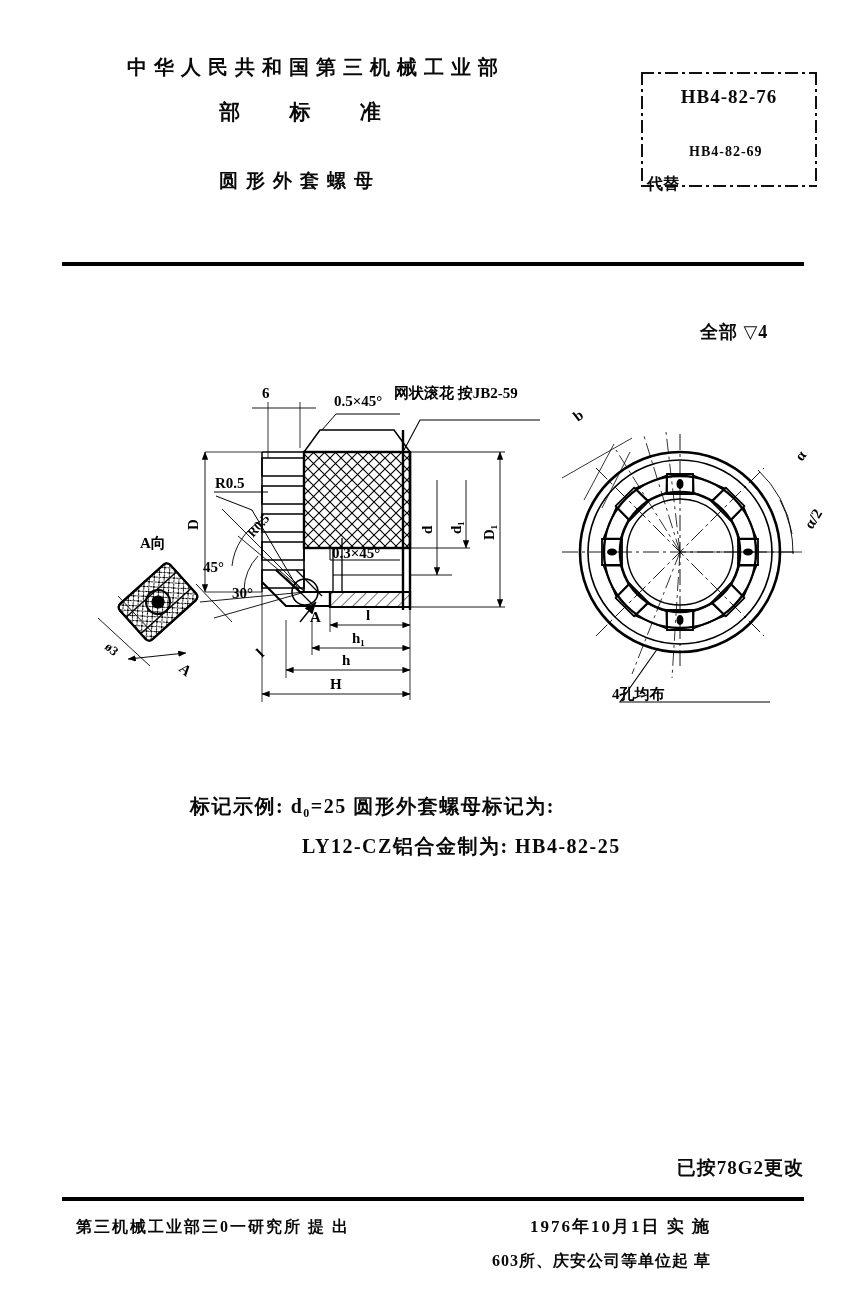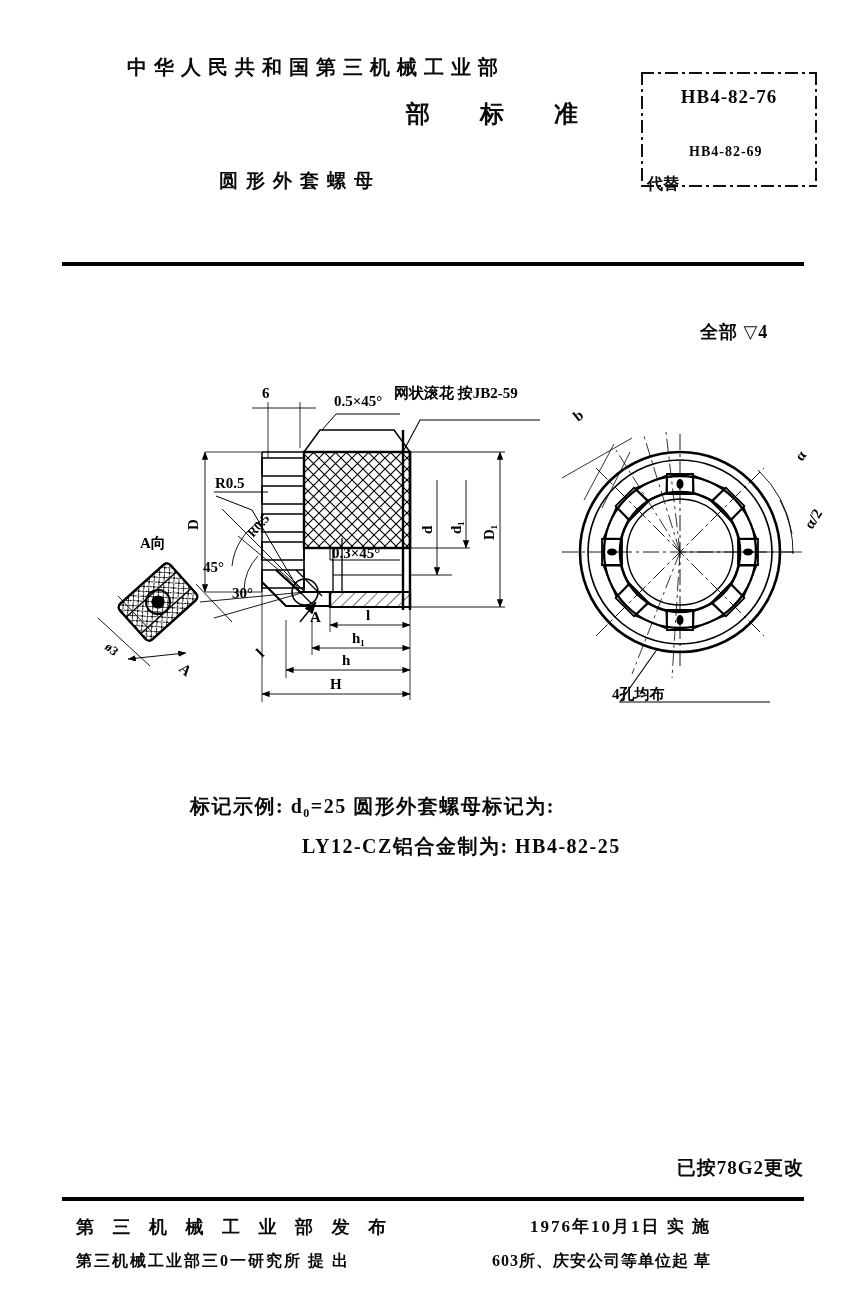--- a/index.html
+++ b/index.html
@@ -9,22 +9,22 @@
     color:#0a0a0a;
   }
   .page{position:absolute;inset:0;}
 
   
   .hdr-title-1{
     position:absolute;left:0;top:54px;width:600px;text-align:center;
     font-size:20px;letter-spacing:7px;font-weight:600;margin-left:16px;
   }
   .hdr-title-2{
-    position:absolute;left:0;top:98px;width:600px;text-align:right;
-    font-size:24px;letter-spacing:22px;font-weight:600;text-indent:22px;
+    position:absolute;left:0;top:98px;width:600px;text-align:center;
+    font-size:21px;letter-spacing:22px;font-weight:600;text-indent:22px;
   }
   .hdr-title-3{
     position:absolute;left:0;top:168px;width:600px;text-align:center;
     font-size:19px;letter-spacing:8px;font-weight:600;
   }
 
   
   .std-box{
     position:absolute;left:641px;top:72px;width:176px;height:115px;
   }
@@ -346,21 +346,20 @@
   <div class="mark-block">
     <div class="mark-line">标记示例: d₀=25 圆形外套螺母标记为:</div>
     <div class="mark-line indent">LY12-CZ铝合金制为: HB4-82-25</div>
   </div>
 
   <div class="amend">已按78G2更改</div>
   <div class="rule rule-foot-a"></div>
 
   <div class="foot">
     <div class="foot-col foot-left">
-      <div class="foot-l1">第 三 机 械 工 业 部 发 布</div>
       <div class="foot-l2">第三机械工业部三0一研究所 提 出</div>
     </div>
     <div class="foot-col foot-right">
       <div class="foot-r1">1976年10月1日  实 施</div>
       <div class="foot-r2">603所、庆安公司等单位起 草</div>
     </div>
   </div>
 
 </div>
 

